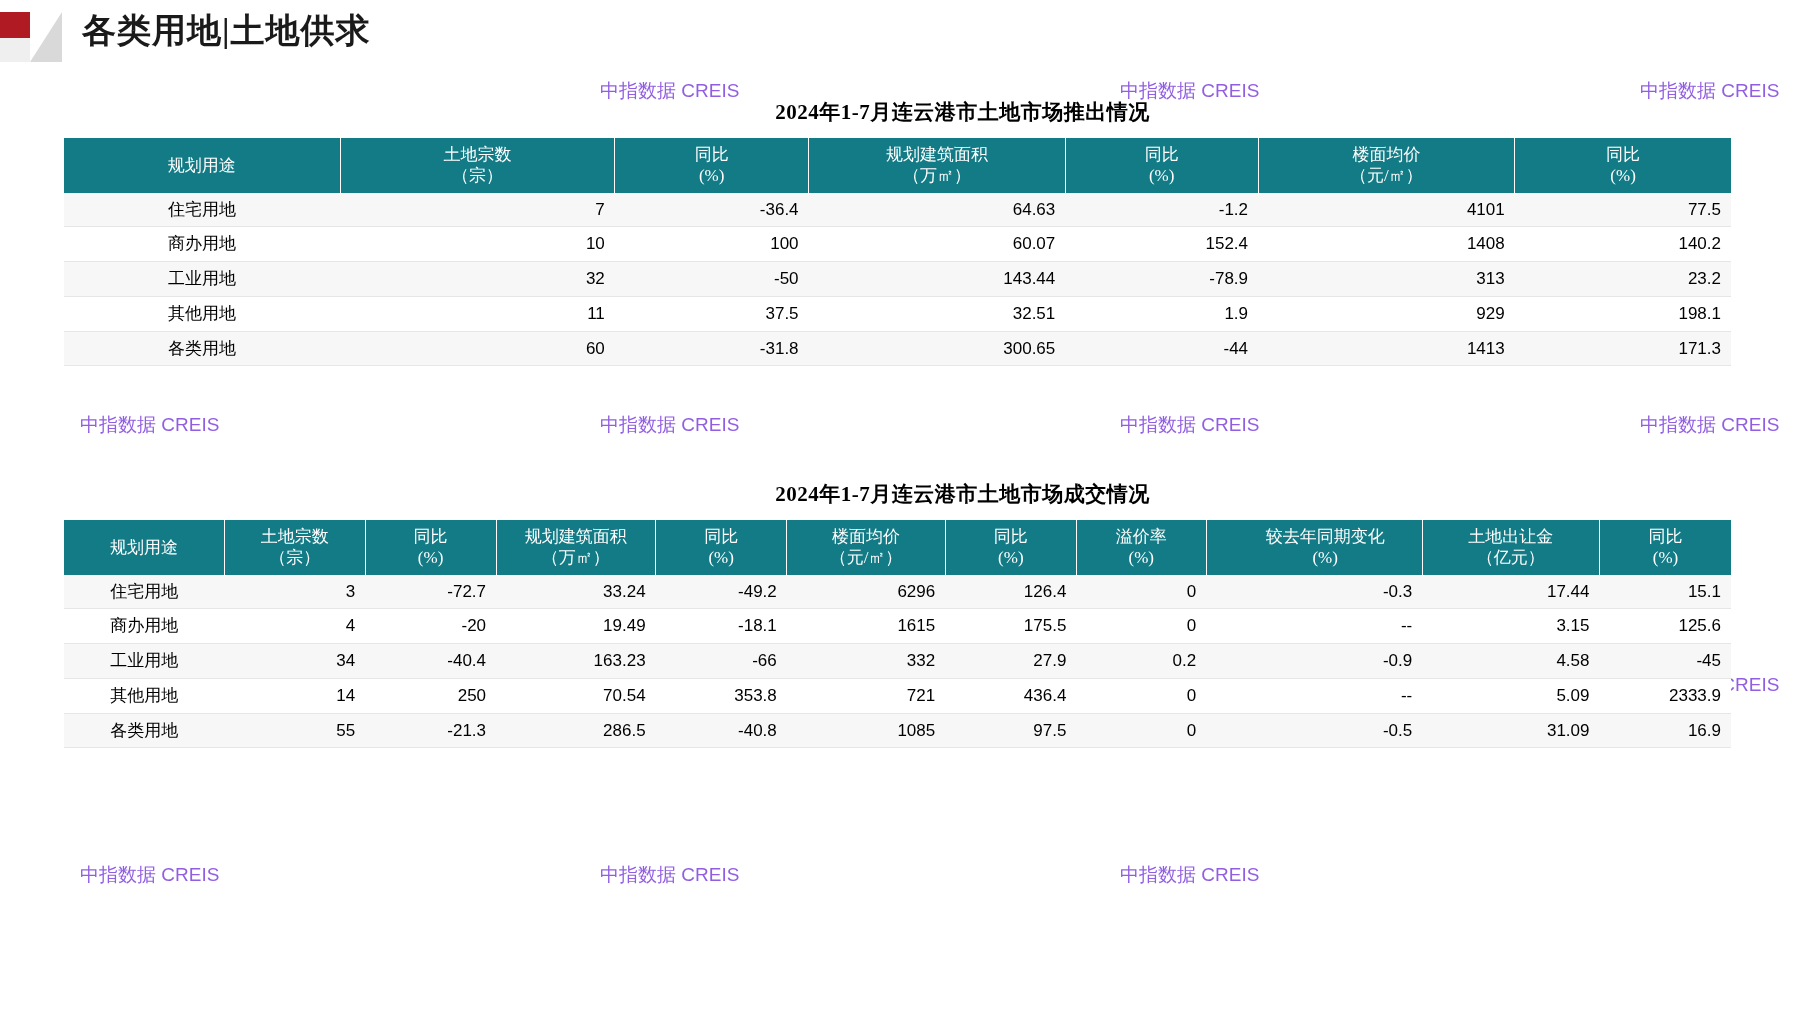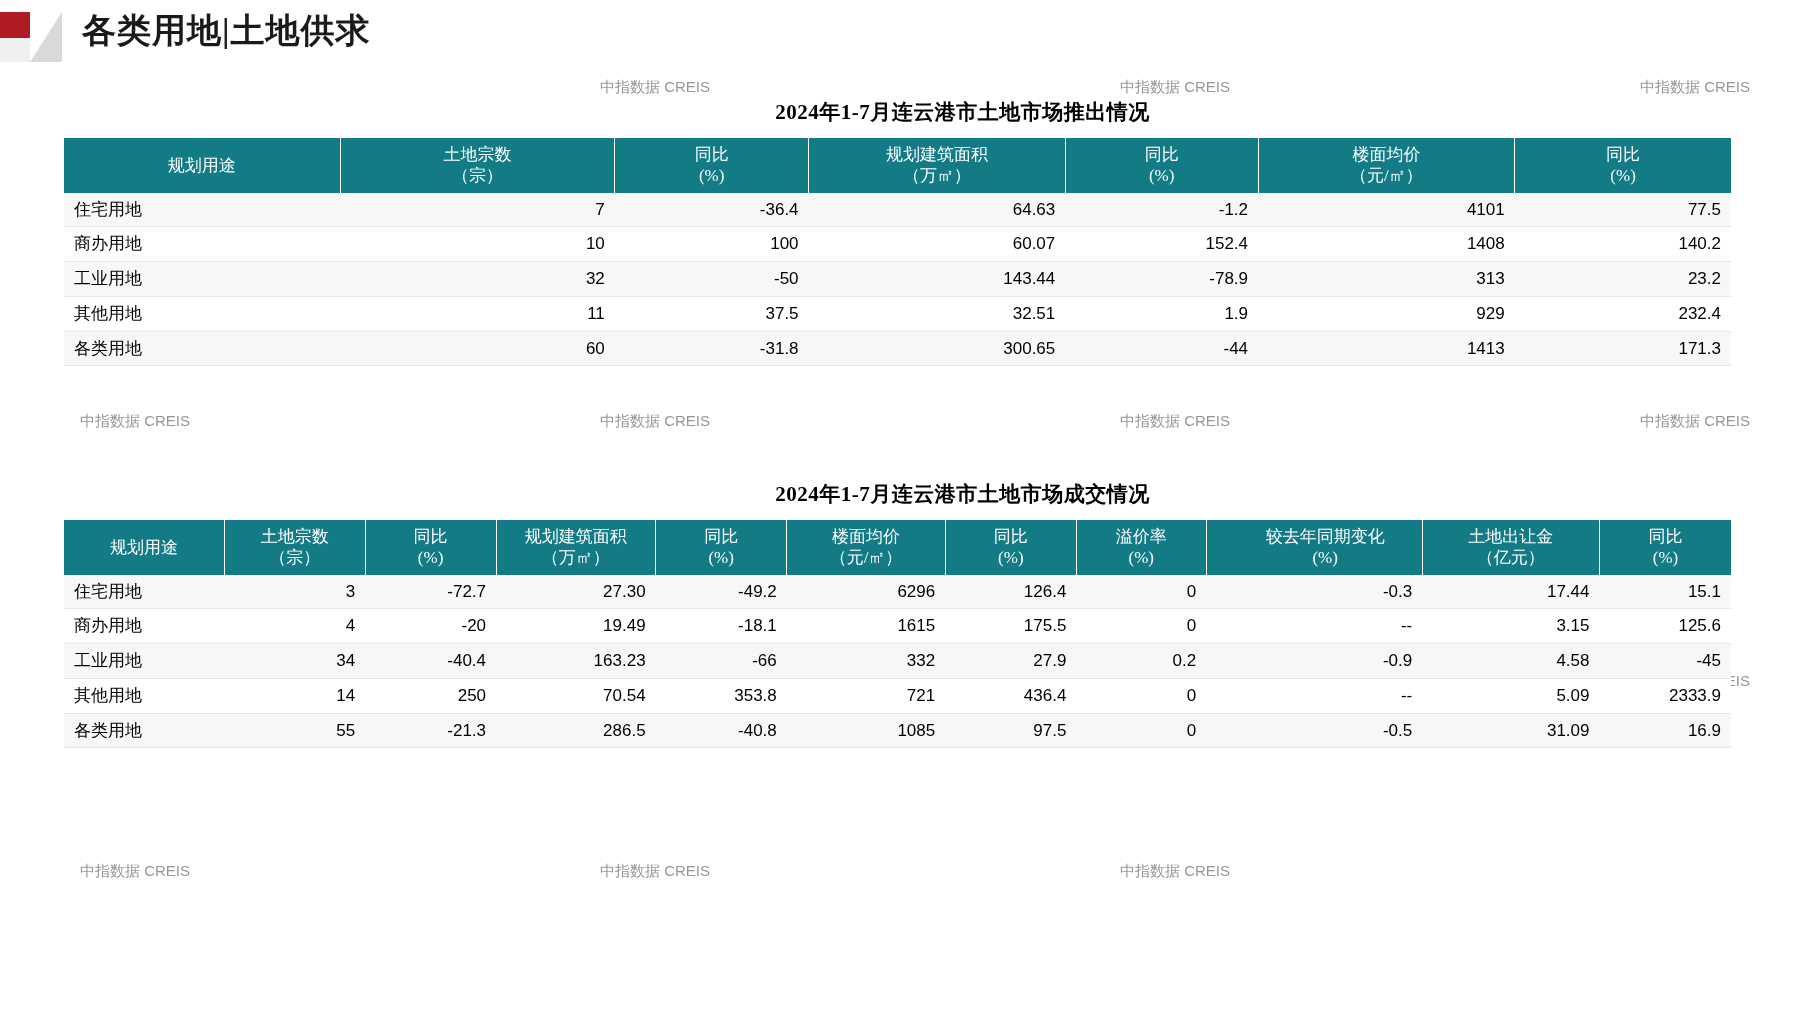--- a/index.html
+++ b/index.html
@@ -64,22 +64,22 @@
     font-size: 34px;
     font-weight: bold;
     letter-spacing: 1px;
     font-family: "Liberation Serif", serif;
     color: #1a1a1a;
   }
 
   
   .wm {
     position: absolute;
-    color: #737373;
-    font-size: 15px;
+    color: #6d28d9;
+    font-size: 19px;
     font-family: "Liberation Sans", sans-serif;
     white-space: nowrap;
     opacity: 0.75;
     user-select: none;
     pointer-events: none;
   }
 
   
   .section {
     position: absolute;
@@ -118,21 +118,21 @@
     font-size: 17px;
     font-family: "Liberation Sans", sans-serif;
     padding: 5px 10px;
     line-height: 1.4;
     border-bottom: 1px solid #e6e6e6;
     white-space: nowrap;
   }
   table.data tbody tr:nth-child(odd) td { background: #f7f7f7; }
   table.data tbody tr:nth-child(even) td { background: #ffffff; }
   table.data tbody td.label {
-    text-align: left;
+    text-align: center;
     font-family: "Liberation Serif", serif;
     margin-top: 41px;
   }
   table.data tbody td.num { text-align: right; }
 
   
   #table-supply-wrap { left: 64px; top: 98px; }
   #table-supply { width: 1667px; }
   #table-supply thead th.c0 { width: 260px; }
   #table-supply thead th.c1 { width: 258px; }
@@ -251,21 +251,21 @@
           <td class="num">313</td>
           <td class="num">23.2</td>
         </tr>
         <tr>
           <td class="label">其他用地</td>
           <td class="num">11</td>
           <td class="num">37.5</td>
           <td class="num">32.51</td>
           <td class="num">1.9</td>
           <td class="num">929</td>
-          <td class="num">232.4</td>
+          <td class="num">198.1</td>
         </tr>
         <tr>
           <td class="label">各类用地</td>
           <td class="num">60</td>
           <td class="num">-31.8</td>
           <td class="num">300.65</td>
           <td class="num">-44</td>
           <td class="num">1413</td>
           <td class="num">171.3</td>
         </tr>
@@ -321,21 +321,21 @@
           <span>同比</span>
           <span>(%)</span>
         </th>
       </tr>
     </thead>
     <tbody id="deal-body">
         <tr>
           <td class="label">住宅用地</td>
           <td class="num">3</td>
           <td class="num">-72.7</td>
-          <td class="num">27.30</td>
+          <td class="num">33.24</td>
           <td class="num">-49.2</td>
           <td class="num">6296</td>
           <td class="num">126.4</td>
           <td class="num">0</td>
           <td class="num">-0.3</td>
           <td class="num">17.44</td>
           <td class="num">15.1</td>
         </tr>
         <tr>
           <td class="label">商办用地</td>

